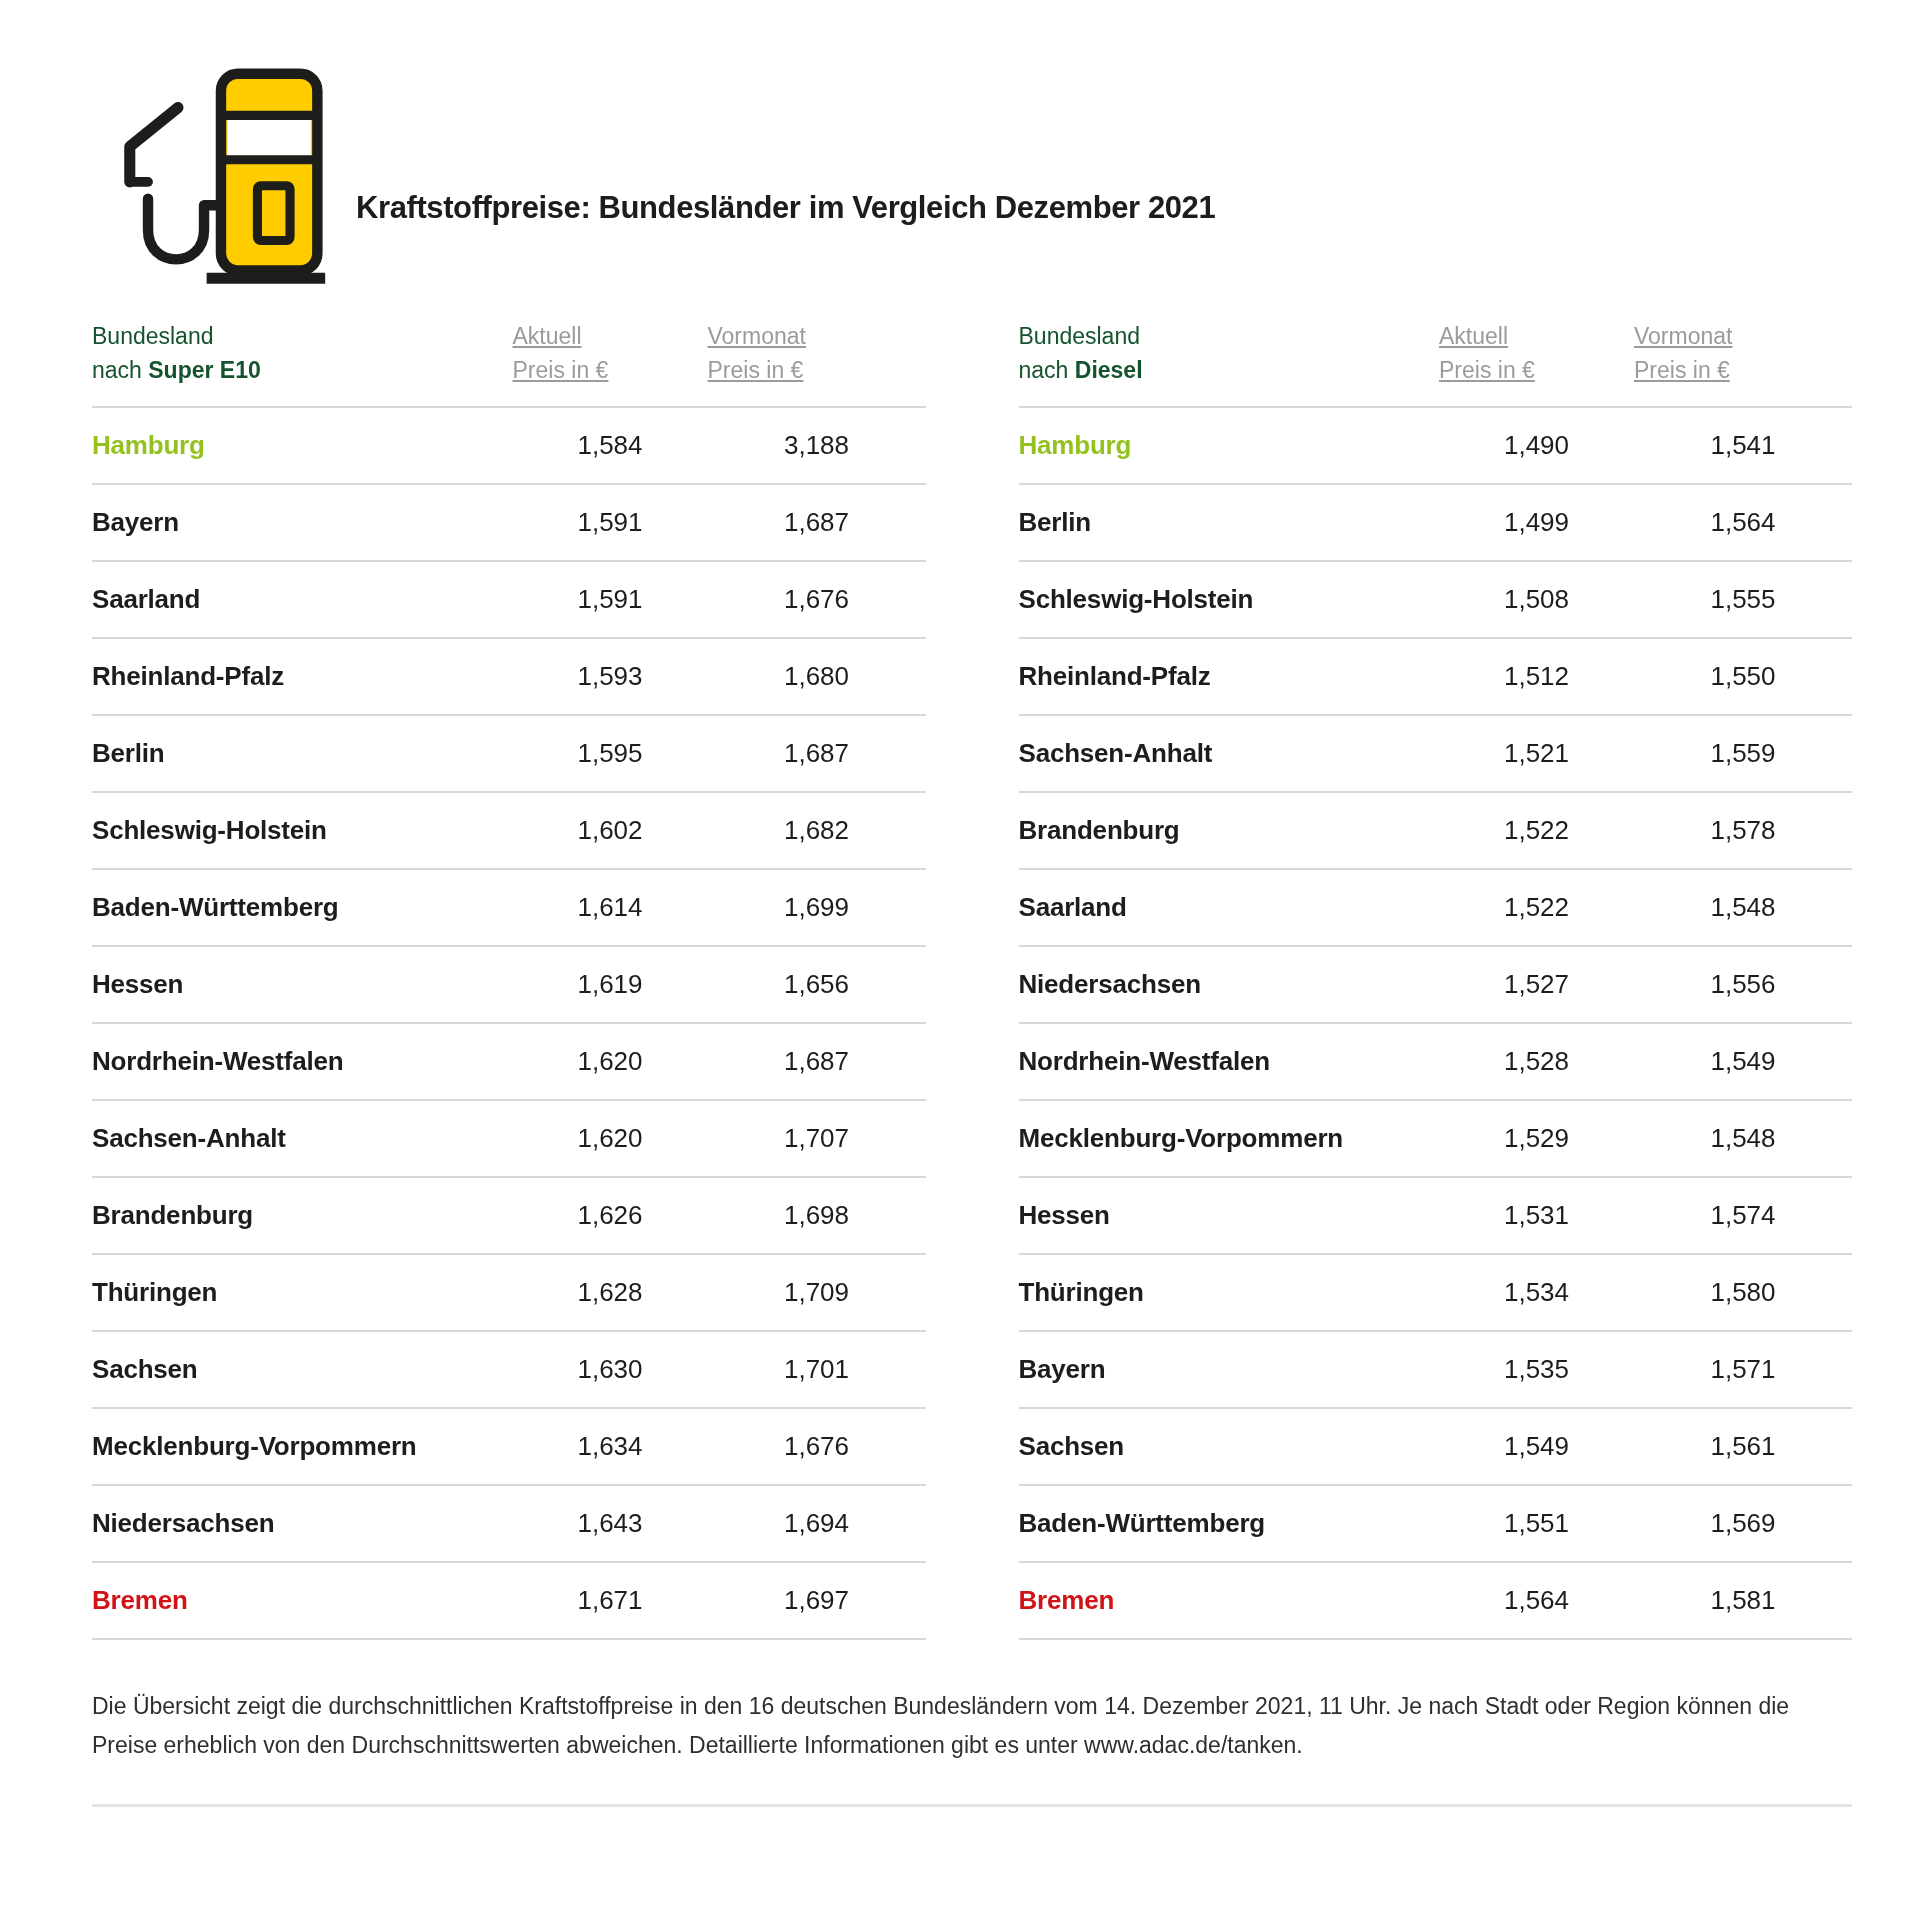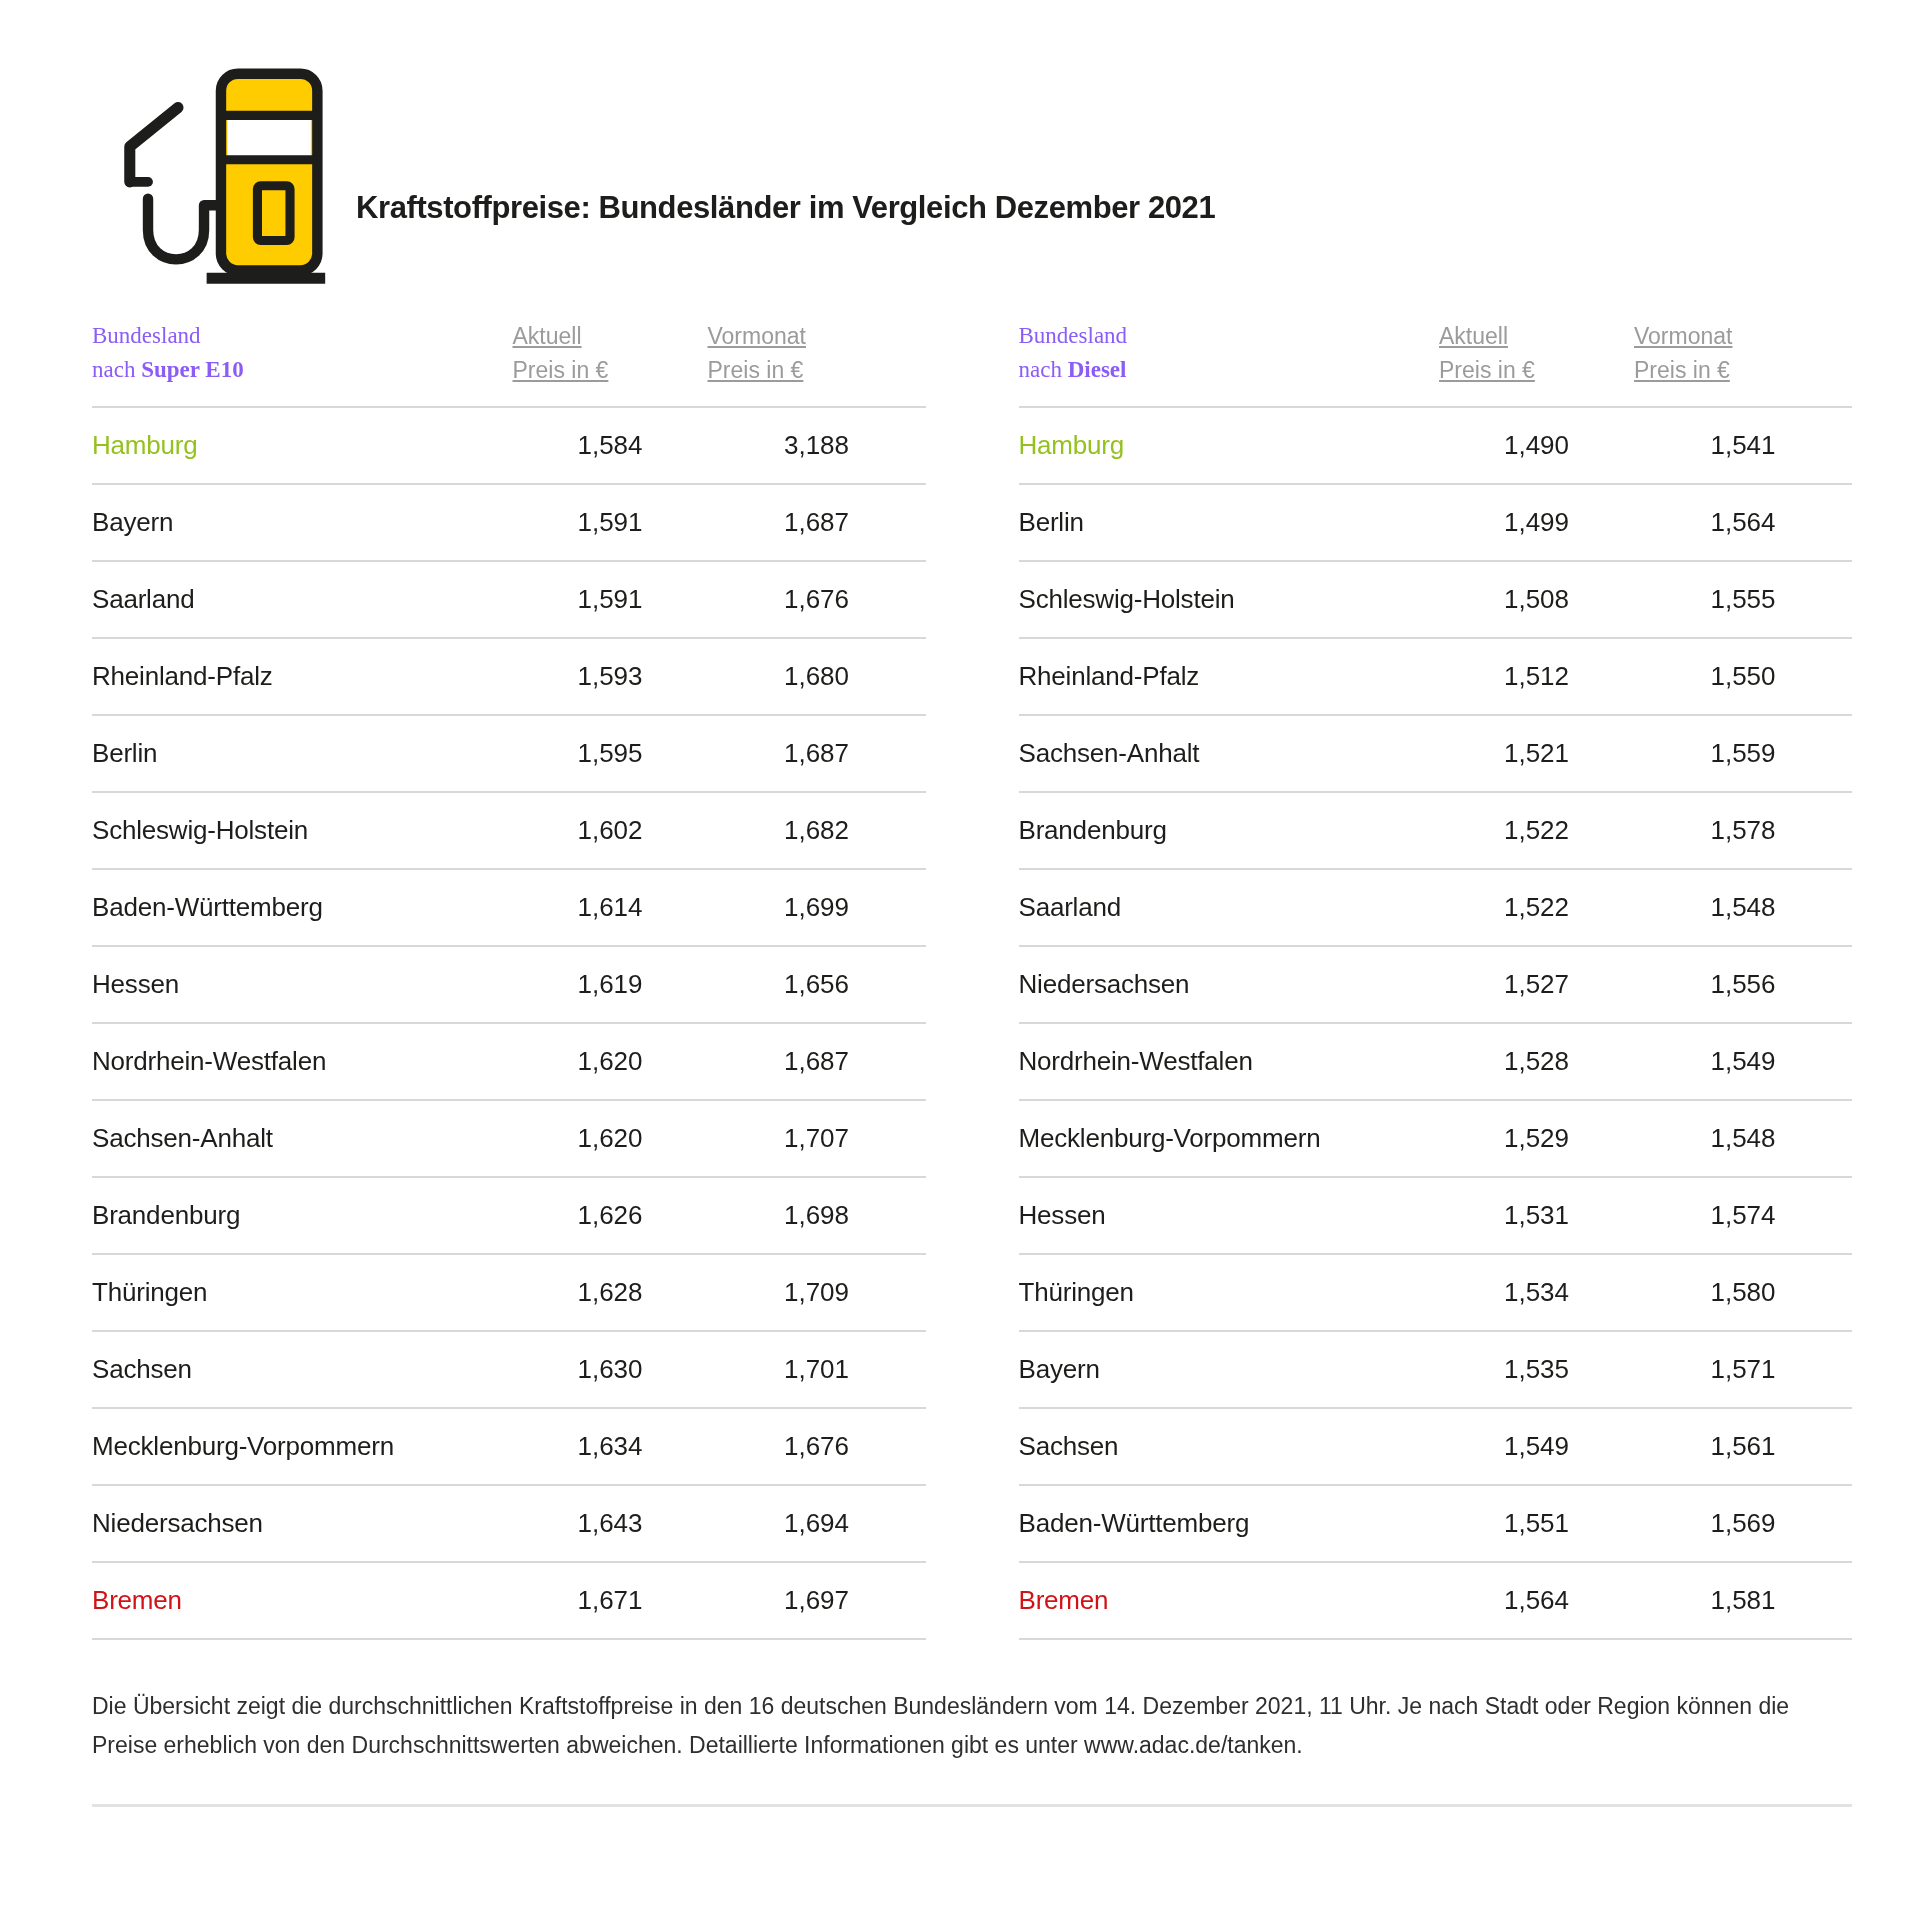--- a/index.html
+++ b/index.html
@@ -42,32 +42,32 @@
   .price-table { width: 100%; }
   .t-head {
     display: grid;
     grid-template-columns: 1fr 195px 218px;
     align-items: end;
     padding-bottom: 18.7px;
     border-bottom: 2.3px solid #d8d8d8;
     font-size: 23px;
     line-height: 34px;
   }
-  .t-head .c1 { color: #8b5cf6; font-family: Liberation Serif, serif; }
+  .t-head .c1 { color: #14532d; }
   .t-head .c1 .bold { font-weight: 700; }
   .t-head .num-h { color: #9b9b9b; text-decoration: underline; }
   .row {
     display: grid;
     grid-template-columns: 1fr 195px 218px;
     align-items: center;
     height: 75px;
     border-bottom: 2.3px solid #d8d8d8;
     font-size: 26px;
   }
-  .row .state { font-weight: 400; letter-spacing: -0.2px; }
+  .row .state { font-weight: 700; letter-spacing: -0.2px; }
   .row .num { text-align: center; font-weight: 400; color: #1d1d1b; }
   
   .footnote {
     margin-top: 47px;
     font-size: 23px;
     line-height: 39px;
     color: #2e2e2e;
   }
   .bottom-divider {
     margin-top: 39px;

